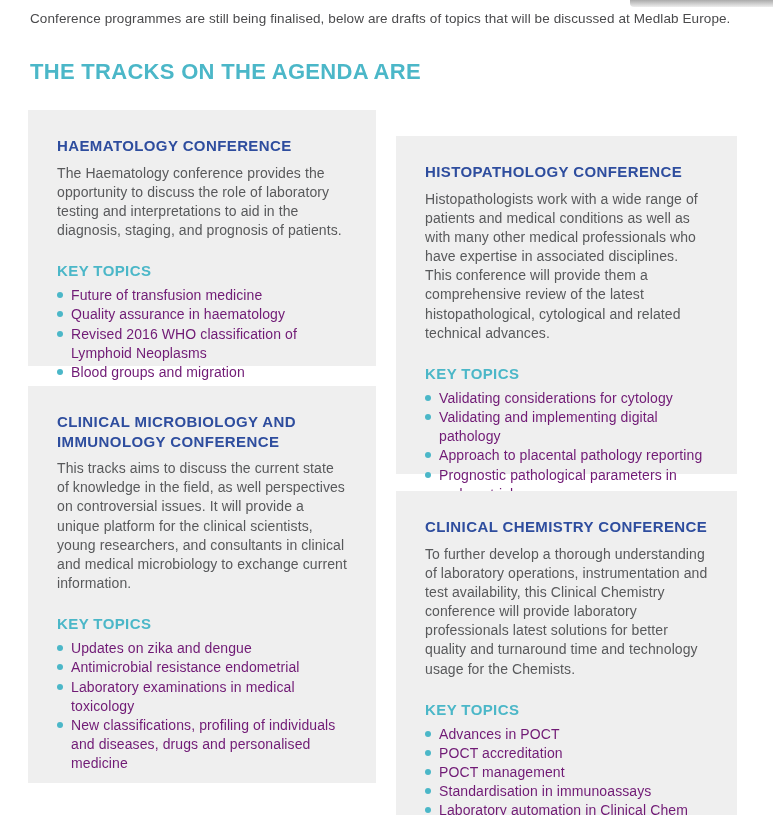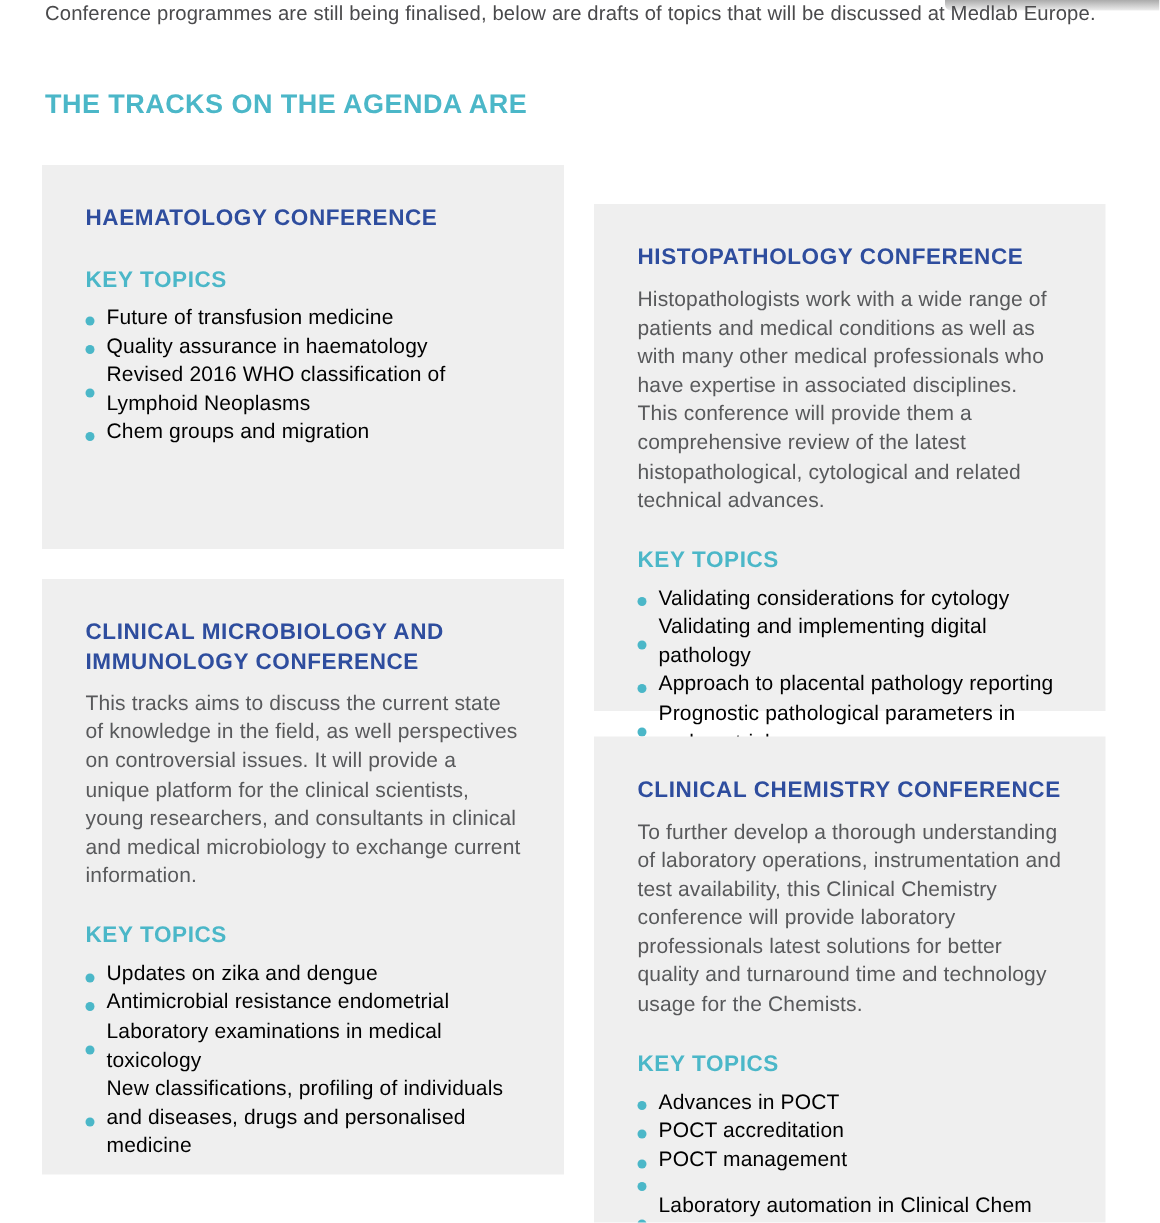--- a/index.html
+++ b/index.html
@@ -15,32 +15,32 @@
     position: absolute;
     top: 0;
     right: 0;
     width: 143px;
     height: 7px;
     background: linear-gradient(to bottom, #ababab, #ededed);
     border-radius: 0 0 0 4px;
   }
   .intro {
     position: absolute;
-    top: 1px;
+    top: 11px;
     left: 30px;
     width: 710px;
     font-size: 13.5px;
     color: #4a4a4c;
     letter-spacing: 0.1px;
   }
   .section-heading {
     position: absolute;
     top: 59px;
     left: 30px;
-    font-size: 18px;
+    font-size: 22px;
     font-weight: bold;
     color: #4bb7c8;
     letter-spacing: 0.3px;
   }
   .cards {
     position: absolute;
     top: 110px;
     left: 28px;
     width: 709px;
     display: flex;
@@ -78,24 +78,24 @@
     font-weight: bold;
     color: #4bb7c8;
     letter-spacing: 0.4px;
   }
   .topics {
     margin-top: 7px;
     list-style: none;
   }
   .topics li {
     display: flex;
-    align-items: center;
+    align-items: flex-start;
     font-size: 14px;
     line-height: 1.37;
-    color: #000000;
+    color: #701a75;
     letter-spacing: 0.1px;
   }
   .dot {
     flex: 0 0 auto;
     width: 6px;
     height: 6px;
     border-radius: 50%;
     background: #4bb7c8;
     margin: 6px 8px 0 0;
   }
@@ -108,37 +108,38 @@
 <p class="intro">Conference programmes are still being finalised, below are drafts of topics that will be discussed at Medlab Europe.</p>
 
 <h1 class="section-heading">THE TRACKS ON THE AGENDA ARE</h1>
 
 <div class="cards">
 
   <div class="col col-left">
 
     <div class="card card-haematology">
       <div class="card-title">HAEMATOLOGY CONFERENCE</div>
+      <p class="card-desc">The Haematology conference provides the opportunity to discuss the role of laboratory testing and interpretations to aid in the diagnosis, staging, and prognosis of patients.</p>
       <div class="key-topics-label">KEY TOPICS</div>
       <ul class="topics">
         <li>
             <span class="dot"></span>
             <span>Future of transfusion medicine</span>
           </li>
         <li>
             <span class="dot"></span>
             <span>Quality assurance in haematology</span>
           </li>
         <li>
             <span class="dot"></span>
             <span>Revised 2016 WHO classification of  Lymphoid Neoplasms</span>
           </li>
         <li>
             <span class="dot"></span>
-            <span>Chem groups and migration</span>
+            <span>Blood groups and migration</span>
           </li>
       </ul>
     </div>
 
     <div class="card card-microbiology">
       <div class="card-title">CLINICAL MICROBIOLOGY AND IMMUNOLOGY CONFERENCE</div>
       <p class="card-desc">This tracks aims to discuss the current state of knowledge in the field, as well perspectives on controversial issues.  It will provide a unique platform for the clinical scientists, young researchers, and consultants in clinical and medical microbiology to exchange current information.</p>
       <div class="key-topics-label">KEY TOPICS</div>
       <ul class="topics">
         <li>
@@ -204,20 +205,21 @@
         <li>
             <span class="dot"></span>
             <span>POCT accreditation</span>
           </li>
         <li>
             <span class="dot"></span>
             <span>POCT management</span>
           </li>
         <li>
             <span class="dot"></span>
+            <span>Standardisation in immunoassays</span>
           </li>
         <li>
             <span class="dot"></span>
             <span>Laboratory automation in Clinical Chem lab</span>
           </li>
       </ul>
     </div>
 
   </div>
 

